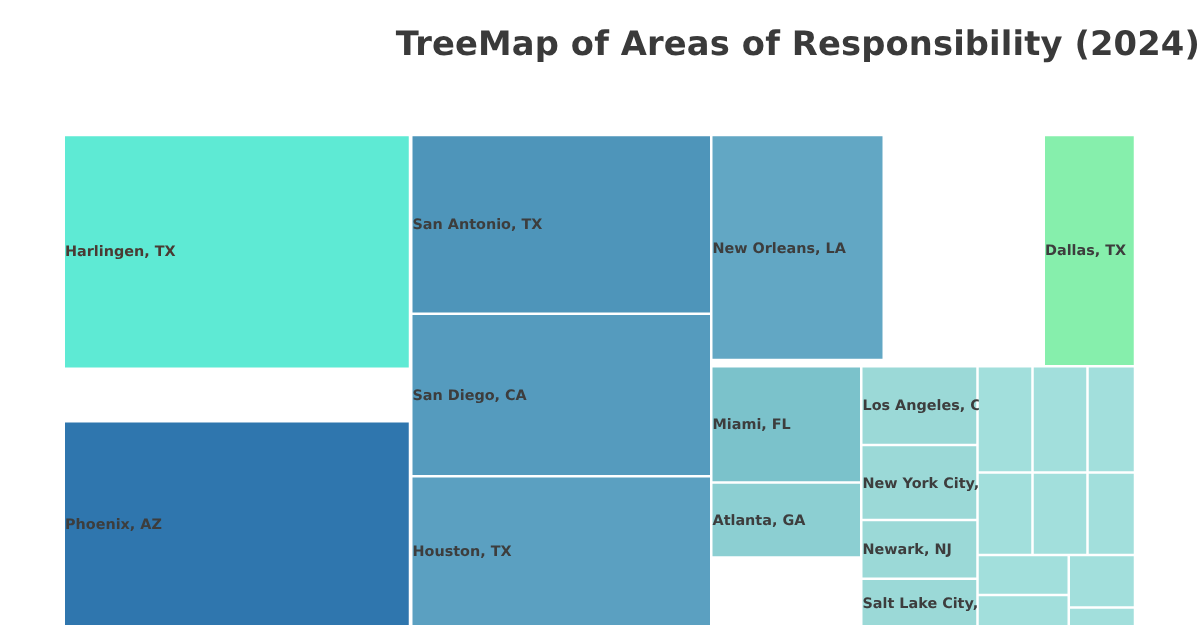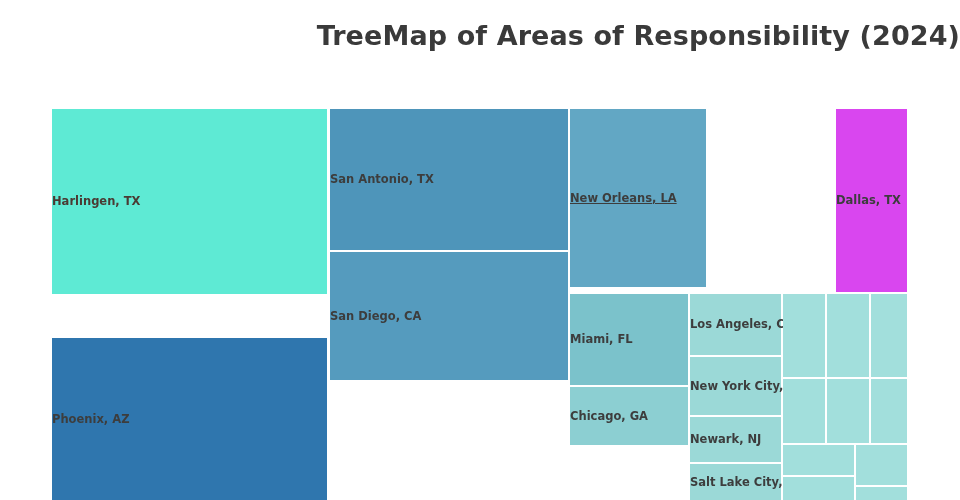--- a/index.html
+++ b/index.html
@@ -70,40 +70,43 @@
       </div>
       <div class="tile" style="left: 52px; top: 338px; width: 275px; height: 162px; background: rgb(47, 118, 174);">
         <span class="tile-label" style="color: rgb(61, 61, 61);">Phoenix, AZ</span>
       </div>
       <div class="tile" style="left: 330px; top: 109px; width: 238px; height: 141px; background: rgb(78, 149, 186);">
         <span class="tile-label" style="color: rgb(61, 61, 61);">San Antonio, TX</span>
       </div>
       <div class="tile" style="left: 330px; top: 252px; width: 238px; height: 128px; background: rgb(85, 155, 190);">
         <span class="tile-label" style="color: rgb(61, 61, 61);">San Diego, CA</span>
       </div>
+      <div class="tile" style="left: 330px; top: 382px; width: 238px; height: 118px; background: rgb(91, 160, 193);">
+        <span class="tile-label" style="color: rgb(61, 61, 61);">Houston, TX</span>
+      </div>
       <div class="tile" style="left: 570px; top: 109px; width: 136px; height: 178px; background: rgb(98, 167, 196);">
-        <span class="tile-label" style="color: rgb(61, 61, 61); text-decoration: underline;">New Orleans, LA</span>
+        <span class="tile-label" style="color: rgb(61, 61, 61);">New Orleans, LA</span>
       </div>
-      <div class="tile" style="left: 836px; top: 109px; width: 71px; height: 183px; background: #d946ef;">
+      <div class="tile" style="left: 836px; top: 109px; width: 71px; height: 183px; background: #86efac;">
         <span class="tile-label" style="color: rgb(61, 61, 61);">Dallas, TX</span>
       </div>
       <div class="tile" style="left: 570px; top: 294px; width: 118px; height: 91px; background: rgb(123, 194, 203);">
         <span class="tile-label" style="color: rgb(61, 61, 61);">Miami, FL</span>
       </div>
       <div class="tile" style="left: 690px; top: 294px; width: 91px; height: 61px; background: rgb(155, 217, 215);">
         <span class="tile-label" style="color: rgb(61, 61, 61);">Los Angeles, CA</span>
       </div>
       <div class="tile" style="left: 690px; top: 357px; width: 91px; height: 58px; background: rgb(155, 217, 215);">
         <span class="tile-label" style="color: rgb(61, 61, 61);">New York City, NY</span>
       </div>
       <div class="tile" style="left: 690px; top: 417px; width: 91px; height: 45px; background: rgb(155, 217, 215);">
         <span class="tile-label" style="color: rgb(61, 61, 61);">Newark, NJ</span>
       </div>
       <div class="tile" style="left: 570px; top: 387px; width: 118px; height: 58px; background: rgb(140, 207, 210);">
-        <span class="tile-label" style="color: rgb(61, 61, 61);">Chicago, GA</span>
+        <span class="tile-label" style="color: rgb(61, 61, 61);">Atlanta, GA</span>
       </div>
       <div class="tile" style="left: 690px; top: 464px; width: 91px; height: 36px; background: rgb(155, 217, 215);">
         <span class="tile-label" style="color: rgb(61, 61, 61);">Salt Lake City, UT</span>
       </div>
       <div class="tile" style="left: 783px; top: 294px; width: 42px; height: 83px; background: rgb(162, 223, 220);"></div>
       <div class="tile" style="left: 827px; top: 294px; width: 42px; height: 83px; background: rgb(162, 223, 220);"></div>
       <div class="tile" style="left: 871px; top: 294px; width: 36px; height: 83px; background: rgb(162, 223, 220);"></div>
       <div class="tile" style="left: 783px; top: 379px; width: 42px; height: 64px; background: rgb(162, 223, 220);"></div>
       <div class="tile" style="left: 827px; top: 379px; width: 42px; height: 64px; background: rgb(162, 223, 220);"></div>
       <div class="tile" style="left: 871px; top: 379px; width: 36px; height: 64px; background: rgb(162, 223, 220);"></div>

